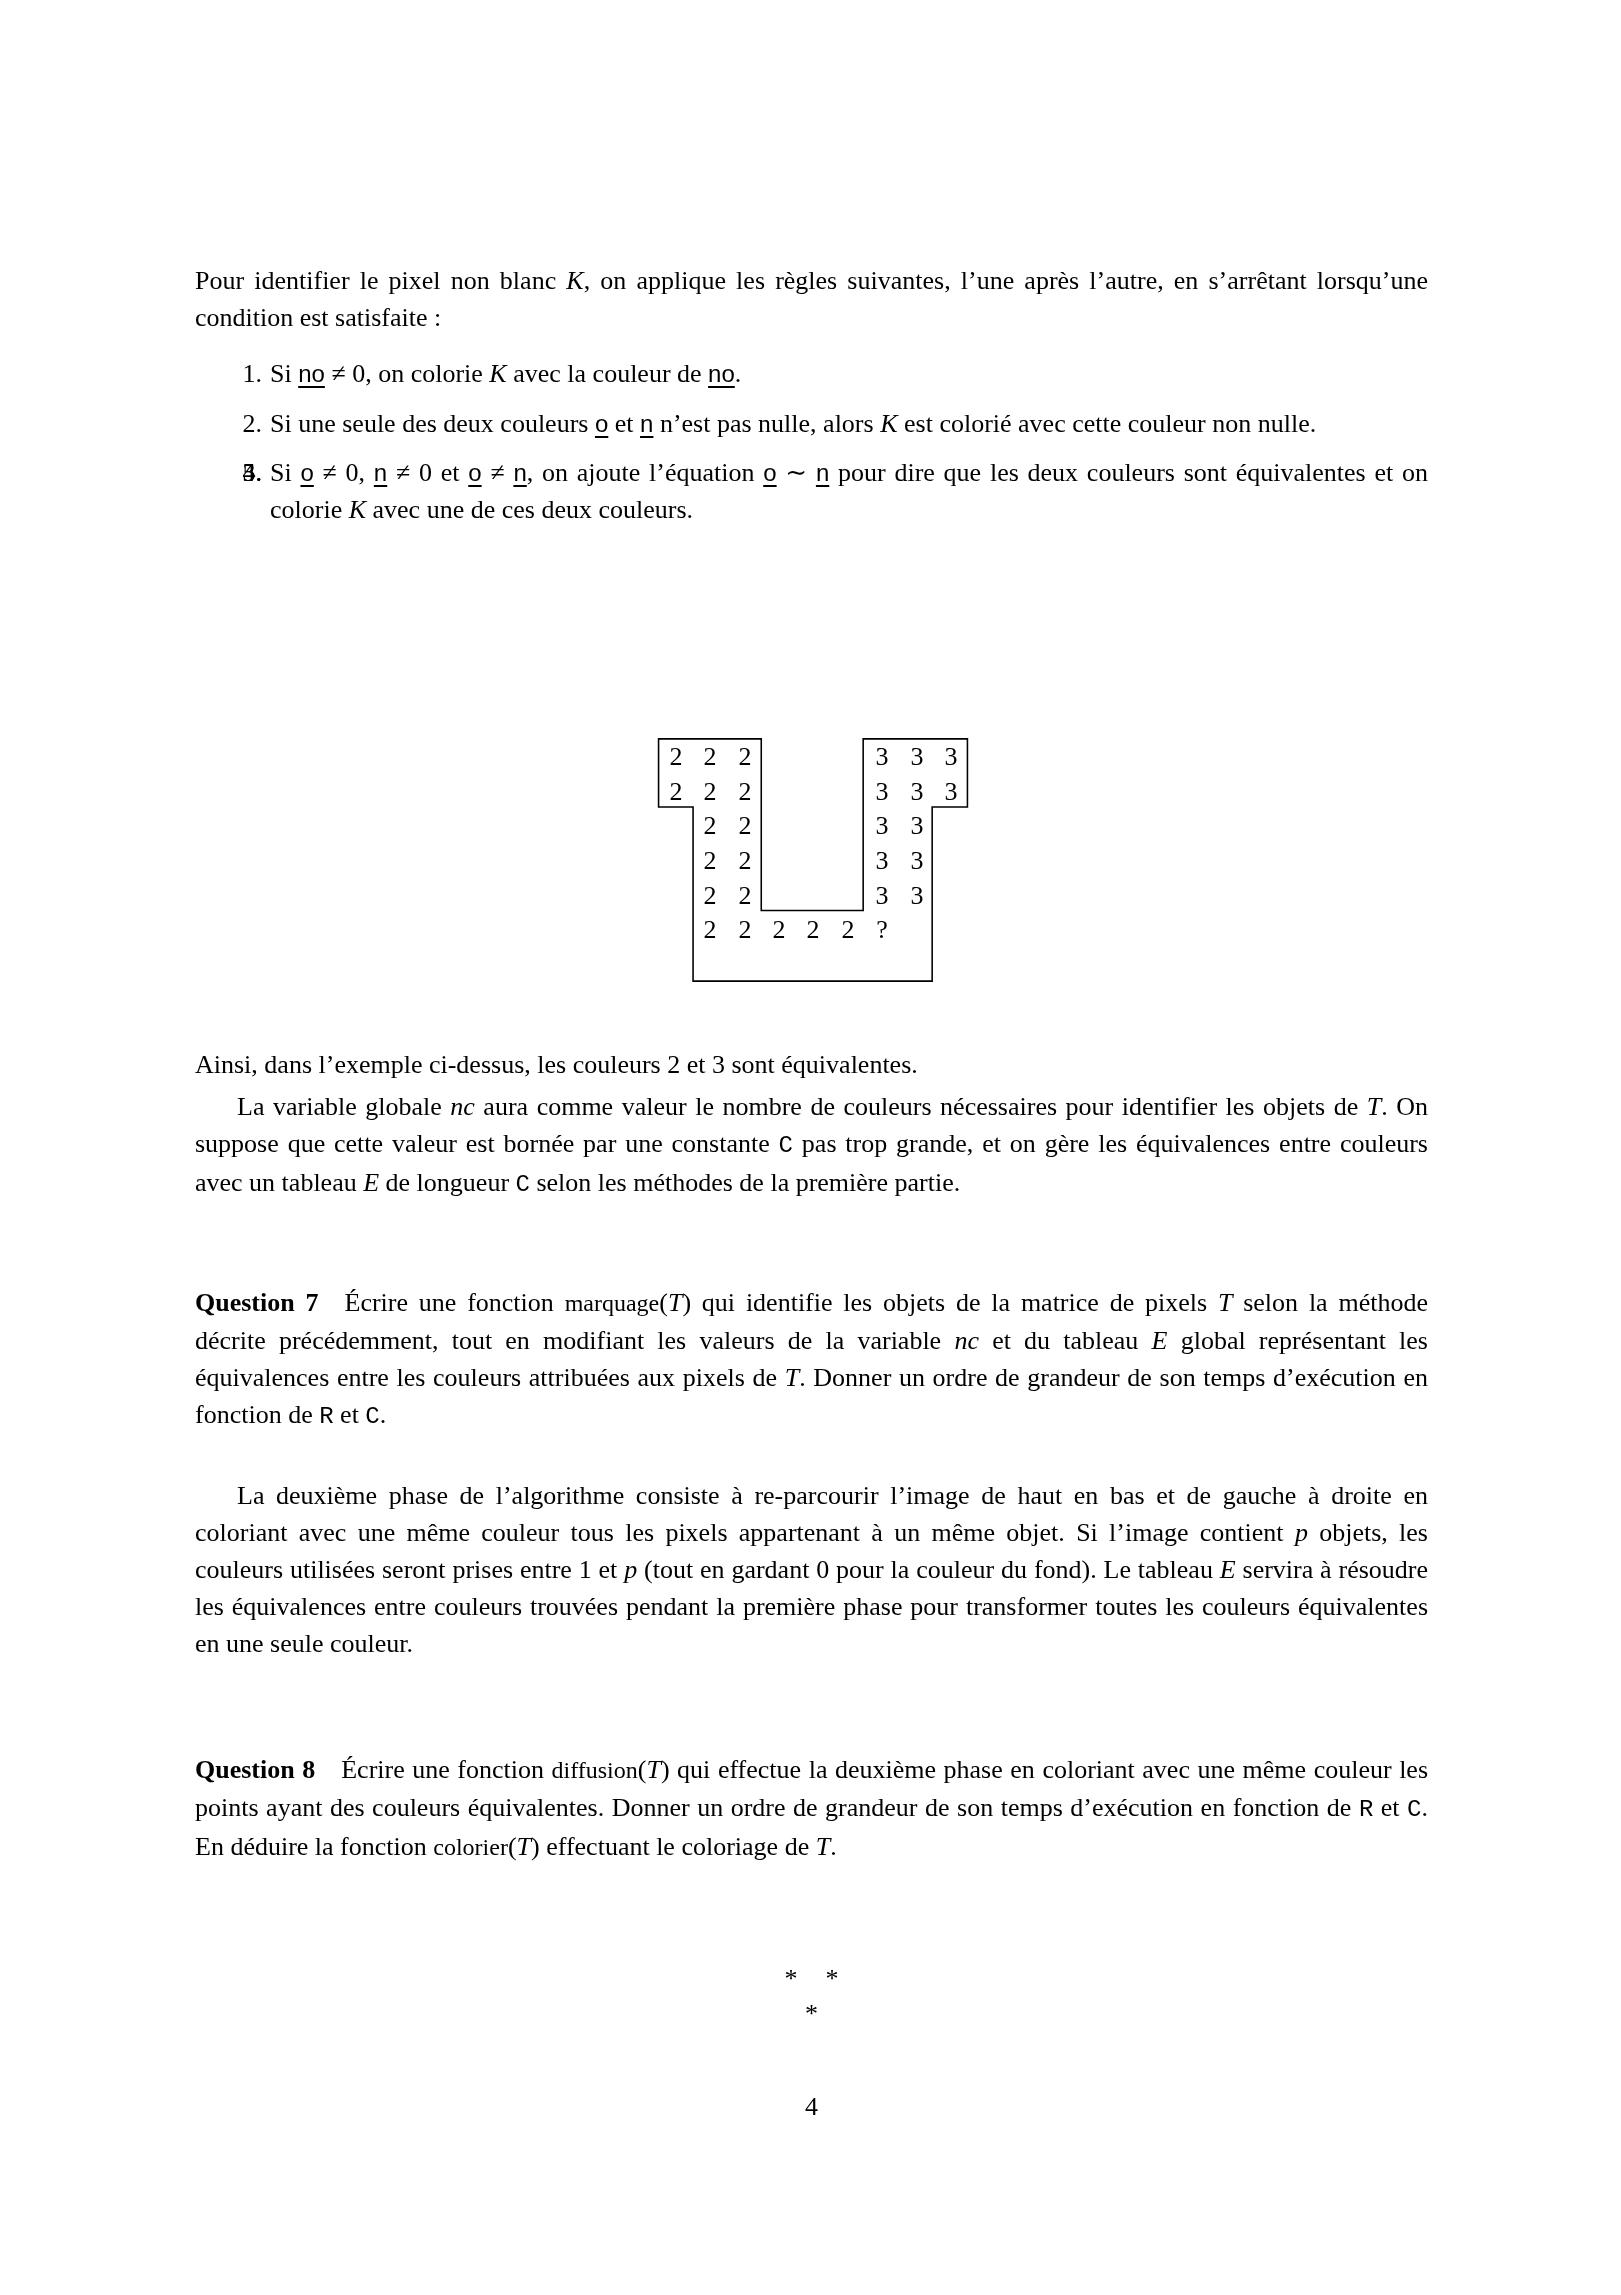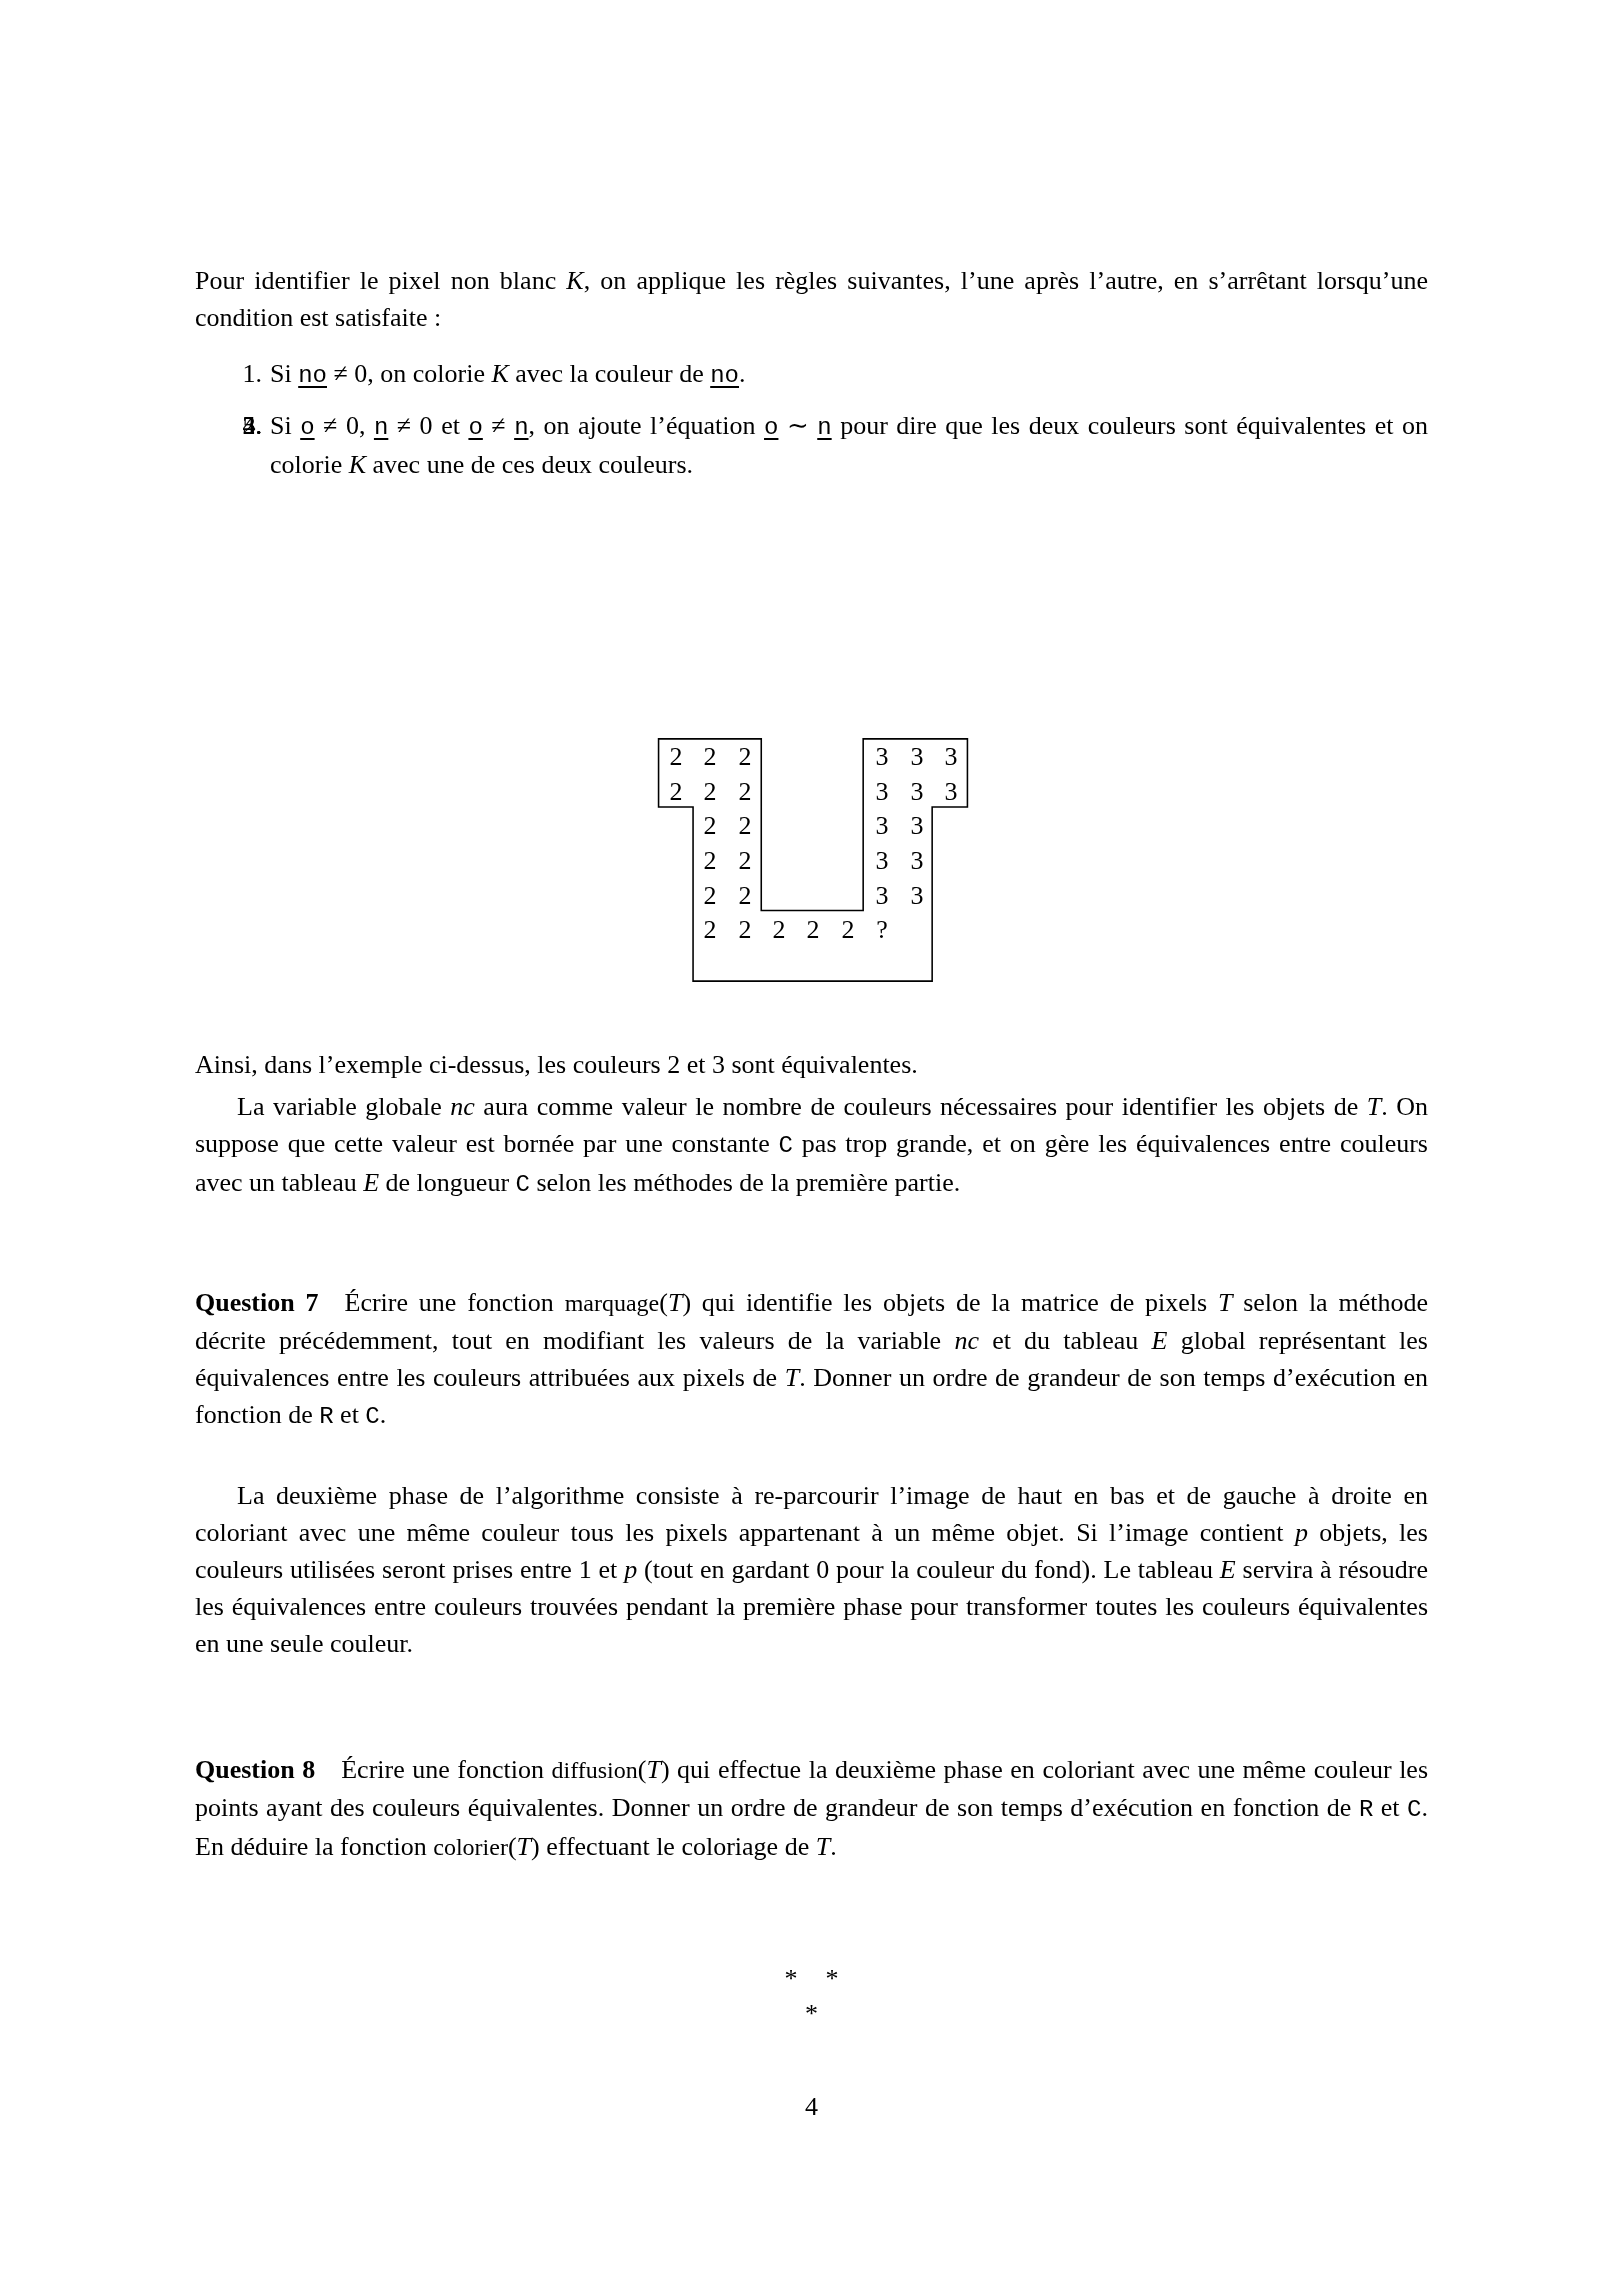--- a/index.html
+++ b/index.html
@@ -7,21 +7,21 @@
     width:1622px;height:2295px;position:relative;
     background:#ffffff;color:#000000;
     font-family:"Liberation Serif","DejaVu Serif",serif;
     font-size:26px;line-height:37px;
   }
   .block{position:absolute;left:195px;width:1233px;text-align:justify;}
   .indent{text-indent:42px;}
   .seg-i{font-style:italic;}
   .seg-b{font-weight:bold;}
   .seg-tt{font-family:"Liberation Mono","DejaVu Sans Mono",monospace;font-size:24px;}
-  .seg-ttu{font-family:Liberation Mono, monospace;font-size:24px;
+  .seg-ttu{font-family:Liberation Sans, sans-serif;font-size:24px;
            text-decoration:underline;text-decoration-thickness:1.6px;text-underline-offset:3.9px;margin-top:23px;}
   .seg-sf{font-family:Liberation Serif, serif;font-size:24px;}
   ul.rules{list-style:none;margin:0;padding:0;}
   ul.rules li{position:relative;padding-left:75px;margin-bottom:12.6px;text-align:justify;}
   ul.rules .rule-label{position:absolute;left:36px;top:0;text-align:right;width:31px;}
   .figure{position:absolute;left:659px;top:739px;width:309px;height:243px;}
   .figure svg{position:absolute;left:-1.6px;top:-1.6px;}
   .figure .cell{
     position:absolute;display:flex;align-items:center;justify-content:center;
     font-size:26px;line-height:1;
@@ -35,20 +35,21 @@
 
 <div class="block" style="top:262px;"><span>Pour identifier le pixel non blanc </span><span class="seg-i">K</span><span>, on applique les règles suivantes, l’une après l’autre, en s’arrêtant lorsqu’une condition est satisfaite :</span></div>
 
 <ul class="rules block" style="top:355px;">
   <li>
     <span class="rule-label">1.</span>
     <span><span>Si </span><span class="seg-ttu">no</span><span> ≠ 0, on colorie </span><span class="seg-i">K</span><span> avec la couleur de </span><span class="seg-ttu">no</span><span>.</span></span>
   </li>
   <li>
     <span class="rule-label">2.</span>
+    <span><span>Si une seule des deux couleurs </span><span class="seg-ttu">o</span><span> et </span><span class="seg-ttu">n</span><span> n’est pas nulle, alors </span><span class="seg-i">K</span><span> est colorié avec cette couleur non nulle.</span></span>
   </li>
   <li>
     <span class="rule-label">3.</span>
   </li>
   <li>
     <span class="rule-label">4.</span>
   </li>
   <li>
     <span class="rule-label">5.</span>
     <span><span>Si </span><span class="seg-ttu">o</span><span> ≠ 0, </span><span class="seg-ttu">n</span><span> ≠ 0 et </span><span class="seg-ttu">o</span><span> ≠ </span><span class="seg-ttu">n</span><span>, on ajoute l’équation </span><span class="seg-ttu">o</span><span> ∼ </span><span class="seg-ttu">n</span><span> pour dire que les deux couleurs sont équivalentes et on colorie </span><span class="seg-i">K</span><span> avec une de ces deux couleurs.</span></span>

